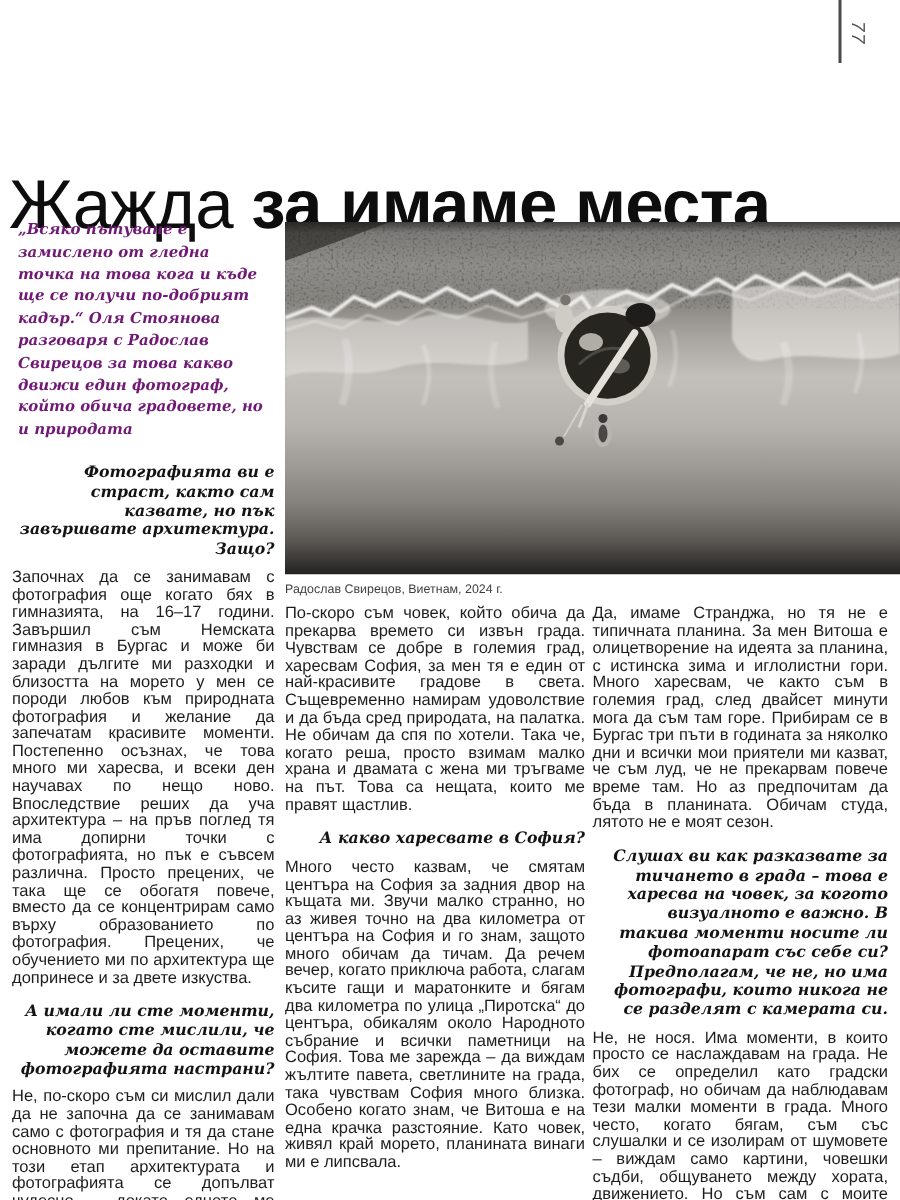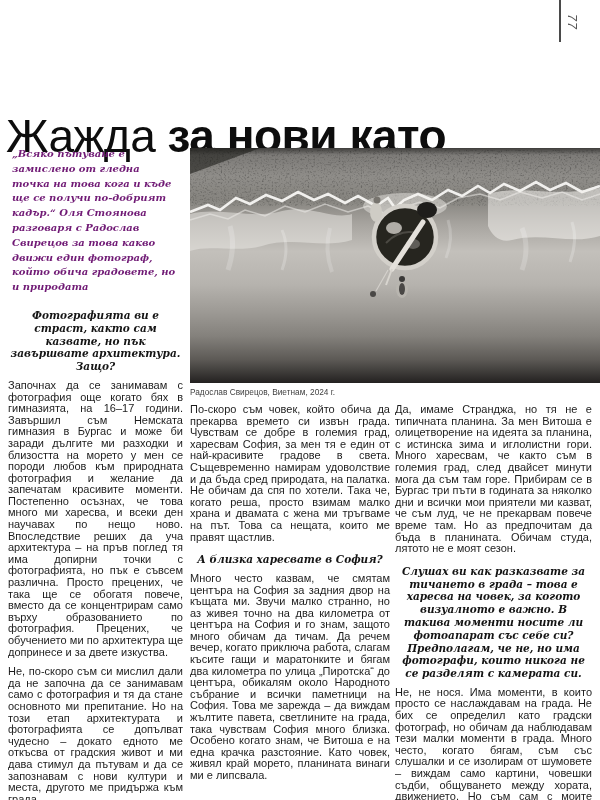--- a/index.html
+++ b/index.html
@@ -14,39 +14,39 @@
          color:#0d0d0d;white-space:nowrap;line-height:1;}
   .title .emph{font-weight:normal;}
   
   .col{position:absolute;}
   .col-left{left:8px;top:147px;width:175px;}
   .col-mid{left:190px;top:404px;width:200px;}
   .col-right{left:395px;top:404px;width:197px;}
   .standfirst{font-family:"DejaVu Serif",serif;font-weight:bold;font-style:italic;
               color:#701a75;font-size:10px;line-height:14.8px;margin:0 4px 14px;}
   .qhead{font-family:"DejaVu Serif",serif;font-weight:bold;font-style:italic;
-         color:#141414;font-size:10.5px;line-height:12.8px;margin:10px 0 7px;text-align:center;}
+         color:#141414;font-size:10.5px;line-height:12.8px;margin:10px 0 7px;text-align:right;}
   .body-par{font-size:11px;line-height:11.6px;color:#1d1d1d;text-align:justify;margin:0 0 8px;}
   
   .photo{position:absolute;left:190px;top:148px;width:410px;height:235px;display:block;}
   .caption{position:absolute;left:190px;top:387px;font-size:8.3px;color:#3f3f3f;}
   
   .footer{position:absolute;right:20px;top:818px;display:flex;align-items:baseline;gap:6px;}
   .issue{font-size:8.5px;color:#444;font-style:italic;}
   .mag{font-family:"DejaVu Serif",serif;font-weight:bold;font-size:12.5px;color:#295c47;letter-spacing:1px;text-decoration:underline;}
 </style>
 </head>
 <body>
 
 <div id="page">
 
   <div class="folio-line"></div>
   <div class="folio">77</div>
 
-  <h1 class="title"><span class="emph">Жажда</span><span> за нови като</span></h1>
+  <h1 class="title"><span class="emph">Жажда</span><span> за имаме места</span></h1>
 
   <svg class="photo" viewBox="0 0 410 235" role="img">
     <defs>
       <linearGradient id="sandgrad" x1="0" y1="0" x2="0" y2="1">
         <stop offset="0" stop-color="#3e3d3b"></stop>
         <stop offset="0.03" stop-color="#7d7b78"></stop>
         <stop offset="0.12" stop-color="#8f8d89"></stop>
         <stop offset="0.22" stop-color="#86847f"></stop>
         <stop offset="0.32" stop-color="#a6a39e"></stop>
         <stop offset="0.44" stop-color="#c3c0bb"></stop>
@@ -107,27 +107,28 @@
       <circle cx="212" cy="131" r="3" fill="#3a3938"></circle>
     </g>
   </svg>
 
   <div class="caption">Радослав Свирецов, Виетнам, 2024 г.</div>
 
   <div class="col col-left">
     <p class="standfirst">„Всяко пътуване е замислено от гледна точка на това кога и къде ще се получи по-добрият кадър.“ Оля Стоянова разговаря с Радослав Свирецов за това какво движи един фотограф, който обича градовете, но и природата</p>
     <p class="qhead">Фотографията ви е страст, както сам казвате, но пък завършвате архитектура. Защо?</p>
     <p class="body-par">Започнах да се занимавам с фотография още когато бях в гимназията, на 16–17 години. Завършил съм Немската гимназия в Бургас и може би заради дългите ми разходки и близостта на морето у мен се породи любов към природната фотография и желание да запечатам красивите моменти. Постепенно осъзнах, че това много ми харесва, и всеки ден научавах по нещо ново. Впоследствие реших да уча архитектура – на пръв поглед тя има допирни точки с фотографията, но пък е съвсем различна. Просто прецених, че така ще се обогатя повече, вместо да се концентрирам само върху образованието по фотография. Прецених, че обучението ми по архитектура ще допринесе и за двете изкуства.</p>
+    <p class="qhead">А имали ли сте моменти, когато сте мислили, че можете да оставите фотографията настрани?</p>
     <p class="body-par">Не, по-скоро съм си мислил дали да не започна да се занимавам само с фотография и тя да стане основното ми препитание. Но на този етап архитектурата и фотографията се допълват чудесно – докато едното ме откъсва от градския живот и ми дава стимул да пътувам и да се запознавам с нови култури и места, другото ме придържа към града.</p>
 
   </div>
 
   <div class="col col-mid">
     <p class="body-par">По-скоро съм човек, който обича да прекарва времето си извън града. Чувствам се добре в големия град, харесвам София, за мен тя е един от най-красивите градове в света. Същевременно намирам удоволствие и да бъда сред природата, на палатка. Не обичам да спя по хотели. Така че, когато реша, просто взимам малко храна и двамата с жена ми тръгваме на път. Това са нещата, които ме правят щастлив.</p>
-    <p class="qhead">А близка харесвате в София?</p>
+    <p class="qhead">А какво харесвате в София?</p>
     <p class="body-par">Много често казвам, че смятам центъра на София за задния двор на къщата ми. Звучи малко странно, но аз живея точно на два километра от центъра на София и го знам, защото много обичам да тичам. Да речем вечер, когато приключа работа, слагам късите гащи и маратонките и бягам два километра по улица „Пиротска“ до центъра, обикалям около Народното събрание и всички паметници на София. Това ме зарежда – да виждам жълтите павета, светлините на града, така чувствам София много близка. Особено когато знам, че Витоша е на една крачка разстояние. Като човек, живял край морето, планината винаги ми е липсвала.</p>
   </div>
 
   <div class="col col-right">
     <p class="body-par">Да, имаме Странджа, но тя не е типичната планина. За мен Витоша е олицетворение на идеята за планина, с истинска зима и иглолистни гори. Много харесвам, че както съм в големия град, след двайсет минути мога да съм там горе. Прибирам се в Бургас три пъти в годината за няколко дни и всички мои приятели ми казват, че съм луд, че не прекарвам повече време там. Но аз предпочитам да бъда в планината. Обичам студа, лятото не е моят сезон.</p>
     <p class="qhead">Слушах ви как разказвате за тичането в града – това е харесва на човек, за когото визуалното е важно. В такива моменти носите ли фотоапарат със себе си? Предполагам, че не, но има фотографи, които никога не се разделят с камерата си.</p>
     <p class="body-par">Не, не нося. Има моменти, в които просто се наслаждавам на града. Не бих се определил като градски фотограф, но обичам да наблюдавам тези малки моменти в града. Много често, когато бягам, съм със слушалки и се изолирам от шумовете – виждам само картини, човешки съдби, общуването между хората, движението. Но съм сам с моите мисли, гледам и съчинявам истории.</p>
   </div>
 
   <div class="footer">

